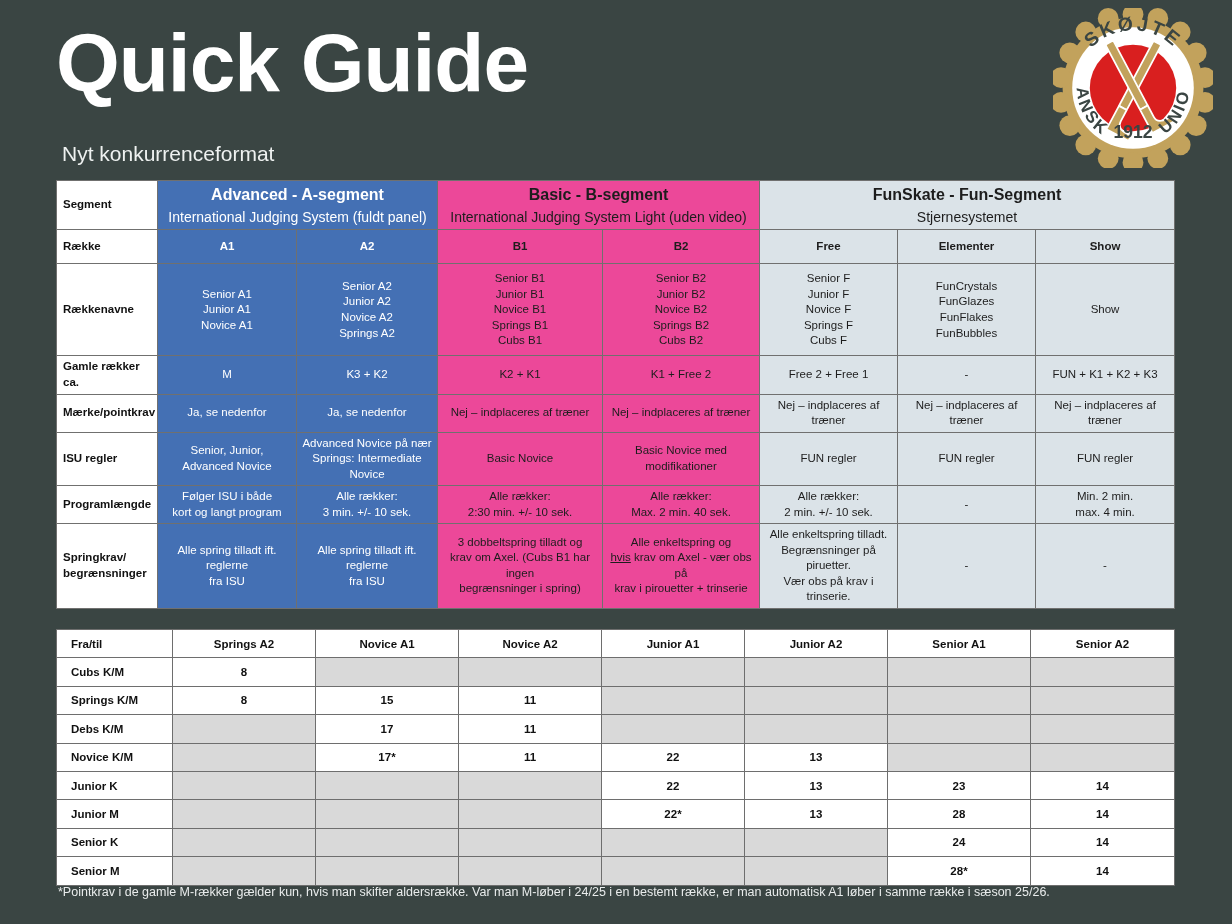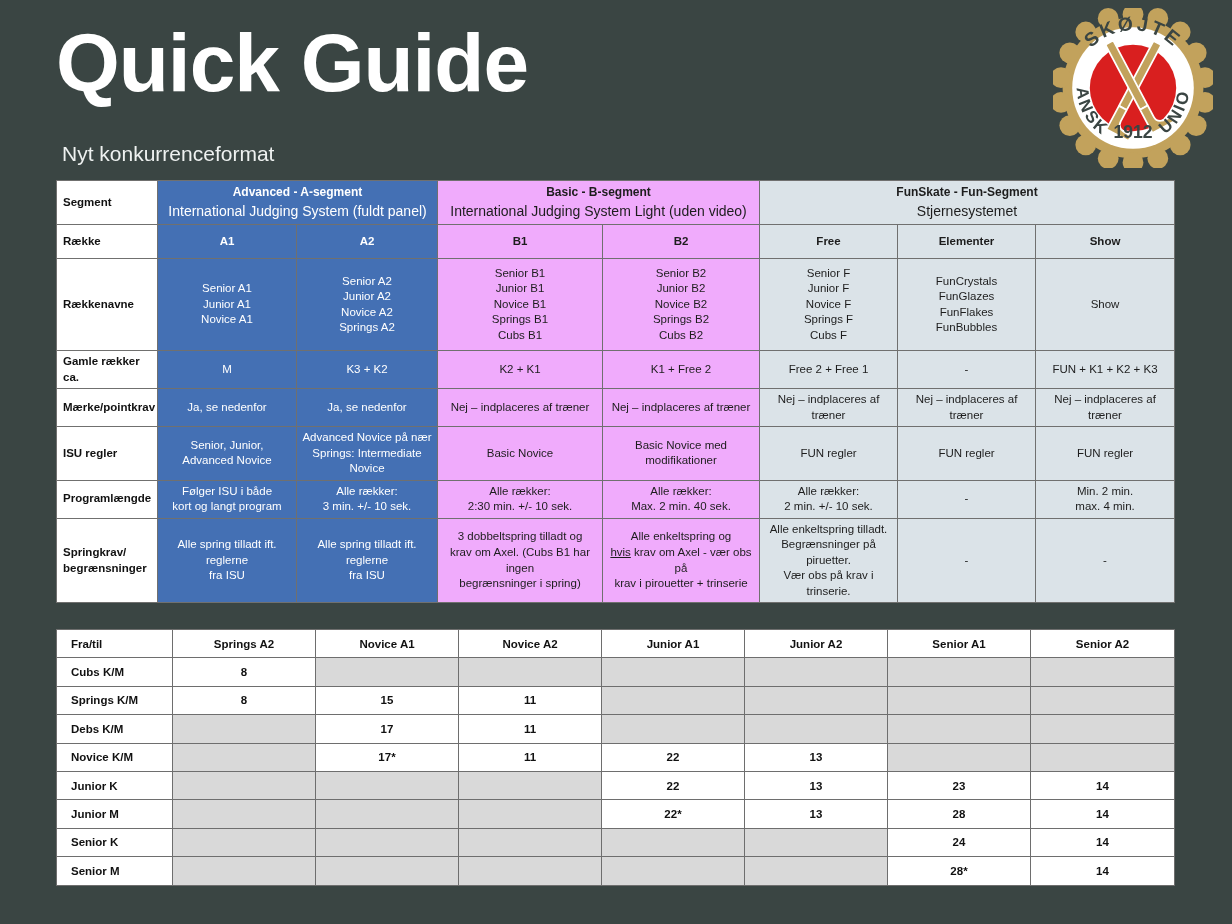--- a/index.html
+++ b/index.html
@@ -38,24 +38,24 @@
     font-size: 11.5px; color: #1d1d1d;
     text-align: center; vertical-align: middle;
     padding: 3px 4px; line-height: 1.35;
     overflow: hidden;
   }
   .t1 .rowhdr {
     background: #ffffff; text-align: left; font-weight: bold;
     font-size: 11.5px; padding-left: 6px; color: #111;
   }
   .seg-a   { background: #4470b4; color: #ffffff !important; }
-  .seg-b   { background: #f0abfc; }
+  .seg-b   { background: #ec4899; }
   .seg-f   { background: #dbe3e8; }
   .seg-a *, .seg-a { color: #ffffff; }
-  .segtitle-main { font-weight: bold; font-size: 12px; display: block; }
+  .segtitle-main { font-weight: bold; font-size: 16px; display: block; }
   .segtitle-sub  { font-weight: normal; font-size: 14px; display: block; margin-top: 2px; }
   .small-cell { font-size: 10px; }
   u { text-decoration: underline; }
 
   
   .caption {
     position: absolute; left: 62px; top: 591px; width: 1110px;
     color: #ffffff; font-size: 13.5px; font-weight: bold; line-height: 1.45;
   }
 
@@ -348,13 +348,14 @@
           <td class="blank"></td>
           <td class="blank"></td>
           <td class="blank"></td>
           <td class="blank"></td>
           <td class="">28*</td>
           <td class="">14</td>
         </tr>
       </tbody>
   </table>
 
+  <div class="footnote">*Pointkrav i de gamle M-rækker gælder kun, hvis man skifter aldersrække. Var man M-løber i 24/25 i en bestemt række, er man automatisk A1 løber i samme række i sæson 25/26.</div>
 </div>
 
 </body></html>

